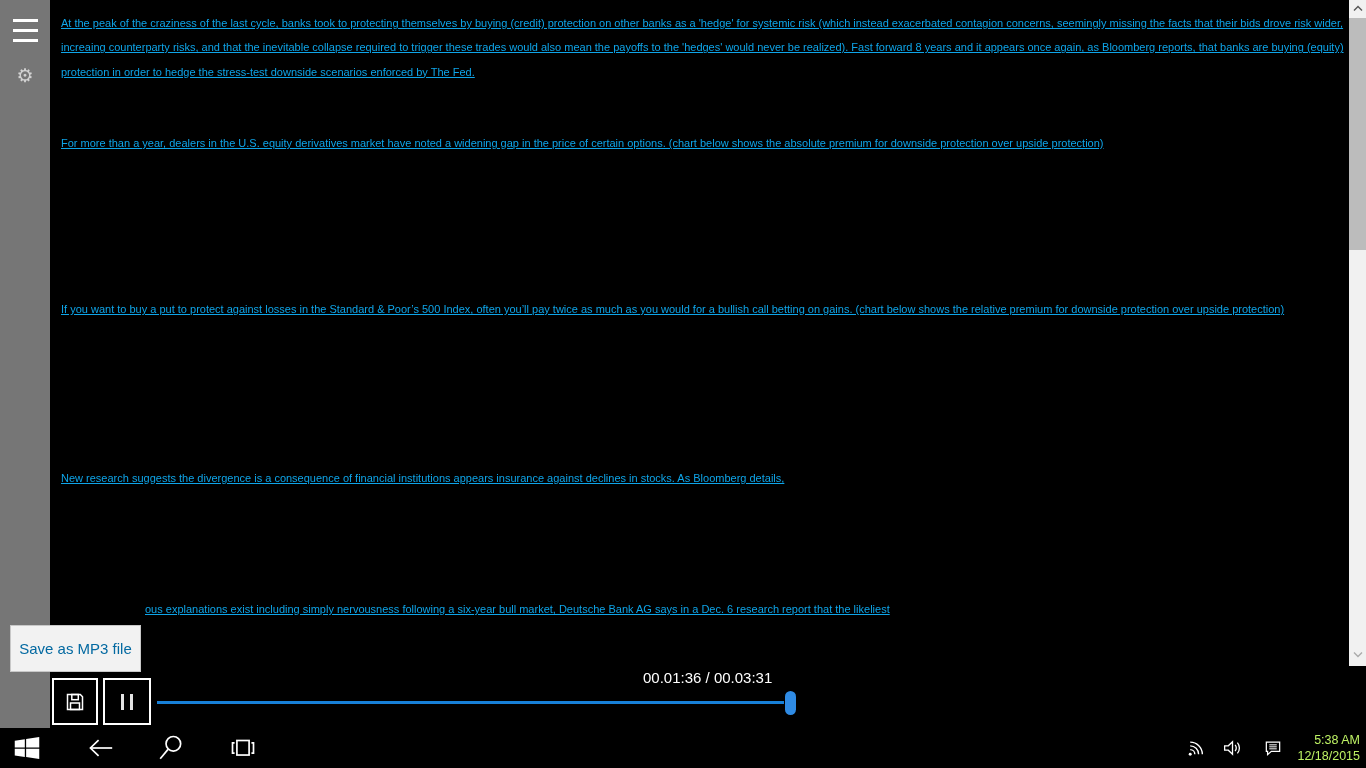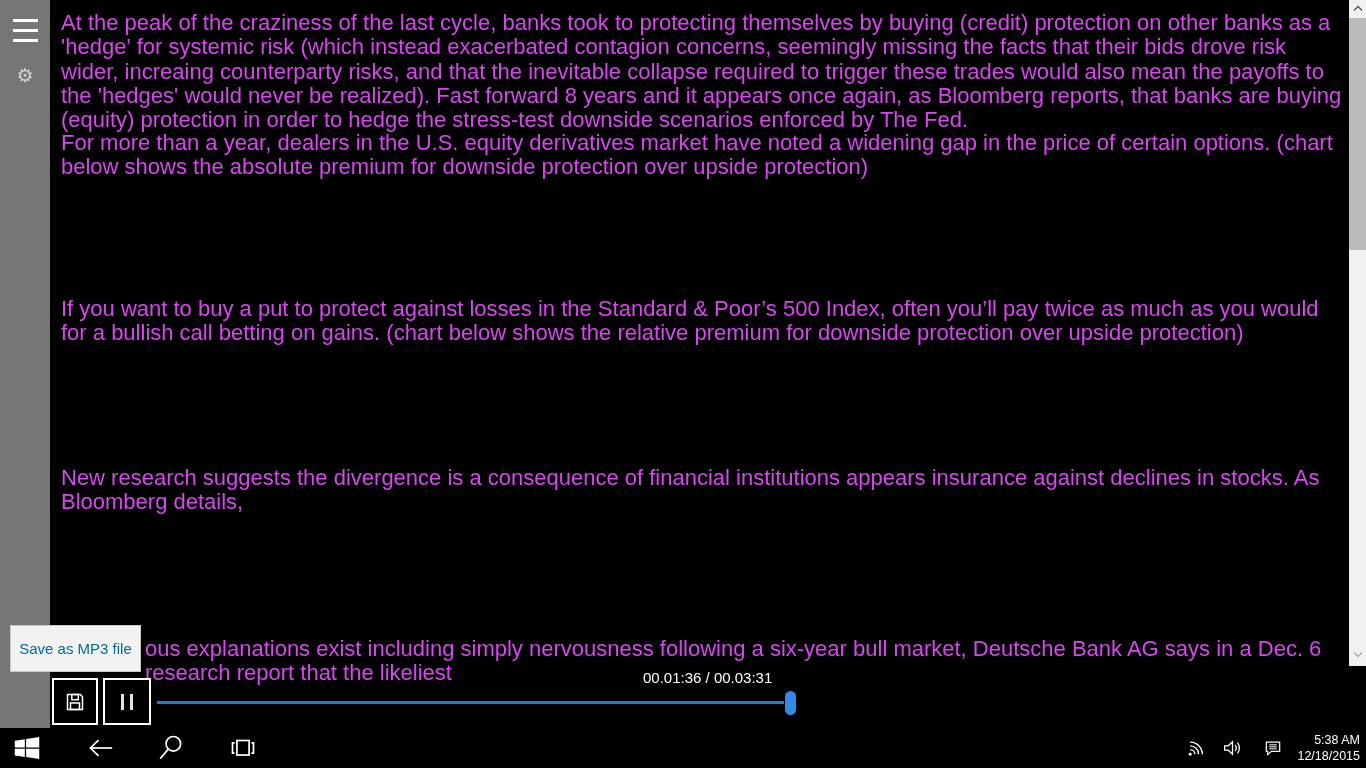--- a/index.html
+++ b/index.html
@@ -7,27 +7,27 @@
               font-family:"Liberation Sans", sans-serif; position:relative; }
 
   
   .sidebar { position:absolute; left:0; top:0; width:50px; height:728px; background:#767676; }
   .hamburger { position:absolute; left:13px; top:19px; width:25px; cursor:pointer; }
   .hamburger span { display:block; width:25px; height:3px; background:#fff; margin-bottom:7px; }
   .gear { position:absolute; left:0; top:64px; width:50px; text-align:center;
           font-size:19px; color:#d2d2d2; cursor:pointer; }
 
   
-  .para { position:absolute; left:61px; width:1284px; color:#d946ef;
-          font-size:22px; line-height:24.3px; }
+  .para { position:absolute; left:61px; width:1284px; color:#0ea5e9;
+          font-size:11px; line-height:24.3px;text-decoration:underline; }
   #p1 { top:11px; }
   #p2 { top:131px; }
   #p3 { top:297px; }
   #p4 { top:466px; }
-  #p5 { top:597px; left:145px; width:1200px;margin-top:40px; }
+  #p5 { top:597px; left:145px; width:1200px; }
 
   
   .scrollbar { position:absolute; right:0; top:0; width:17px; height:666px; background:#f1f1f1; }
   .sb-up   { position:absolute; top:0; left:0; width:17px; height:17px;
              display:flex; align-items:center; justify-content:center; }
   .sb-thumb{ position:absolute; top:18px; left:0; width:17px; height:232px; background:#bcbcbc; }
   .sb-down { position:absolute; bottom:5px; left:0; width:17px; height:14px;
              display:flex; align-items:center; justify-content:center; }
 
   
@@ -54,21 +54,21 @@
   .taskbar { position:absolute; left:0; bottom:0; width:1366px; height:40px; background:#000; }
   .tb-icon { position:absolute; top:50%; transform:translateY(-50%); cursor:pointer;
              display:flex; align-items:center; justify-content:center; }
   #tb-start   { left:13px; }
   #tb-back    { left:85px; }
   #tb-search  { left:156px; }
   #tb-taskview{ left:228px; }
   #tray-wifi  { left:1186px; }
   #tray-vol   { left:1222px; }
   #tray-action{ left:1263px; }
-  .clock { position:absolute; right:6px; top:4px; text-align:right; color:#ffffff;
+  .clock { position:absolute; right:6px; top:4px; text-align:right; color:#bef264;
            font-size:12.5px; line-height:16px; cursor:pointer; }
 </style>
 </head>
 <body>
 
 <div class="sidebar">
   <div class="hamburger">
     <span></span>
       <span></span>
       <span></span>

